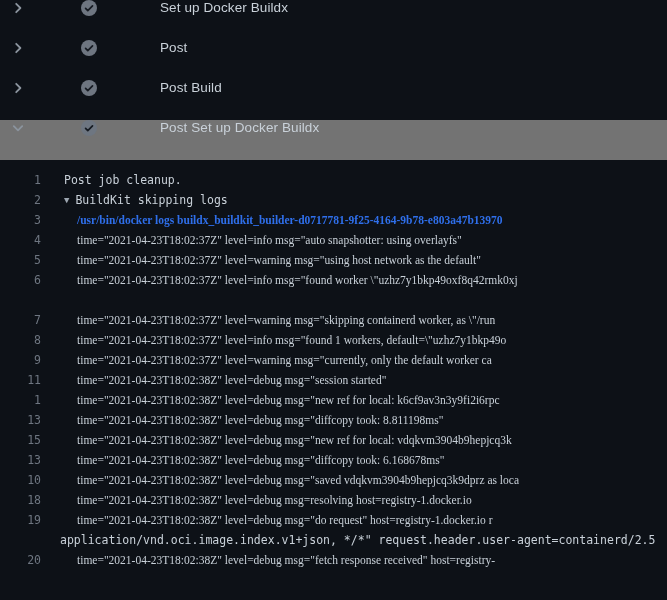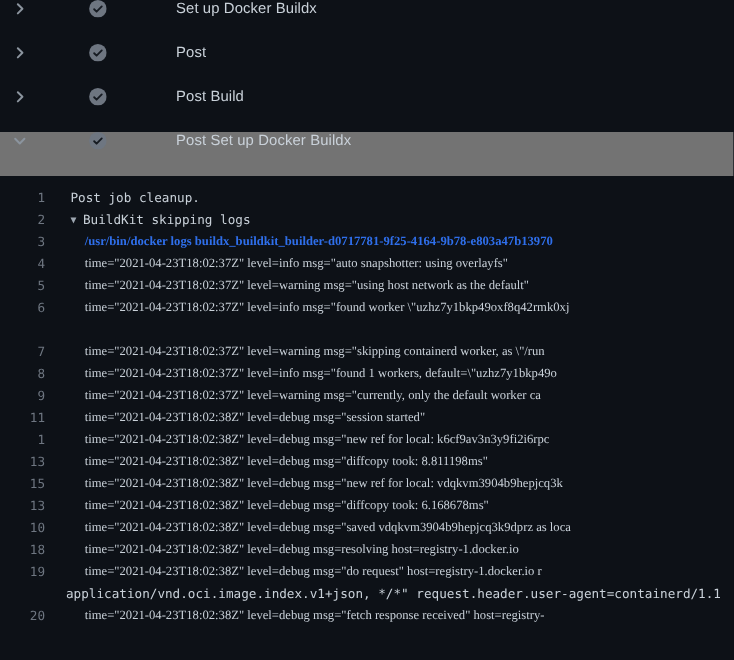--- a/index.html
+++ b/index.html
@@ -107,17 +107,17 @@
       <div class="row"><span class="num">8</span><span class="content pl2"><span>time="2021-04-23T18:02:37Z" level=info msg="found 1 workers, default=\"uzhz7y1bkp49o</span></span></div>
       <div class="row"><span class="num">9</span><span class="content pl2"><span>time="2021-04-23T18:02:37Z" level=warning msg="currently, only the default worker ca</span></span></div>
       <div class="row"><span class="num">11</span><span class="content pl2"><span>time="2021-04-23T18:02:38Z" level=debug msg="session started"</span></span></div>
       <div class="row"><span class="num">1</span><span class="content pl2"><span>time="2021-04-23T18:02:38Z" level=debug msg="new ref for local: k6cf9av3n3y9fi2i6rpc</span></span></div>
       <div class="row"><span class="num">13</span><span class="content pl2"><span>time="2021-04-23T18:02:38Z" level=debug msg="diffcopy took: 8.811198ms"</span></span></div>
       <div class="row"><span class="num">15</span><span class="content pl2"><span>time="2021-04-23T18:02:38Z" level=debug msg="new ref for local: vdqkvm3904b9hepjcq3k</span></span></div>
       <div class="row"><span class="num">13</span><span class="content pl2"><span>time="2021-04-23T18:02:38Z" level=debug msg="diffcopy took: 6.168678ms"</span></span></div>
       <div class="row"><span class="num">10</span><span class="content pl2"><span>time="2021-04-23T18:02:38Z" level=debug msg="saved vdqkvm3904b9hepjcq3k9dprz as loca</span></span></div>
       <div class="row"><span class="num">18</span><span class="content pl2"><span>time="2021-04-23T18:02:38Z" level=debug msg=resolving host=registry-1.docker.io</span></span></div>
       <div class="row"><span class="num">19</span><span class="content pl2"><span>time="2021-04-23T18:02:38Z" level=debug msg="do request" host=registry-1.docker.io r</span></span></div>
-      <div class="row"><span class="num"></span><span class="content pl0"><span>application/vnd.oci.image.index.v1+json, */*" request.header.user-agent=containerd/1.1</span></span></div>
+      <div class="row"><span class="num"></span><span class="content pl0"><span>application/vnd.oci.image.index.v1+json, */*" request.header.user-agent=containerd/2.5</span></span></div>
       <div class="row"><span class="num">20</span><span class="content pl2"><span>time="2021-04-23T18:02:38Z" level=debug msg="fetch response received" host=registry-</span></span></div>
     </div>
 
 </div>
 
 </body></html>

